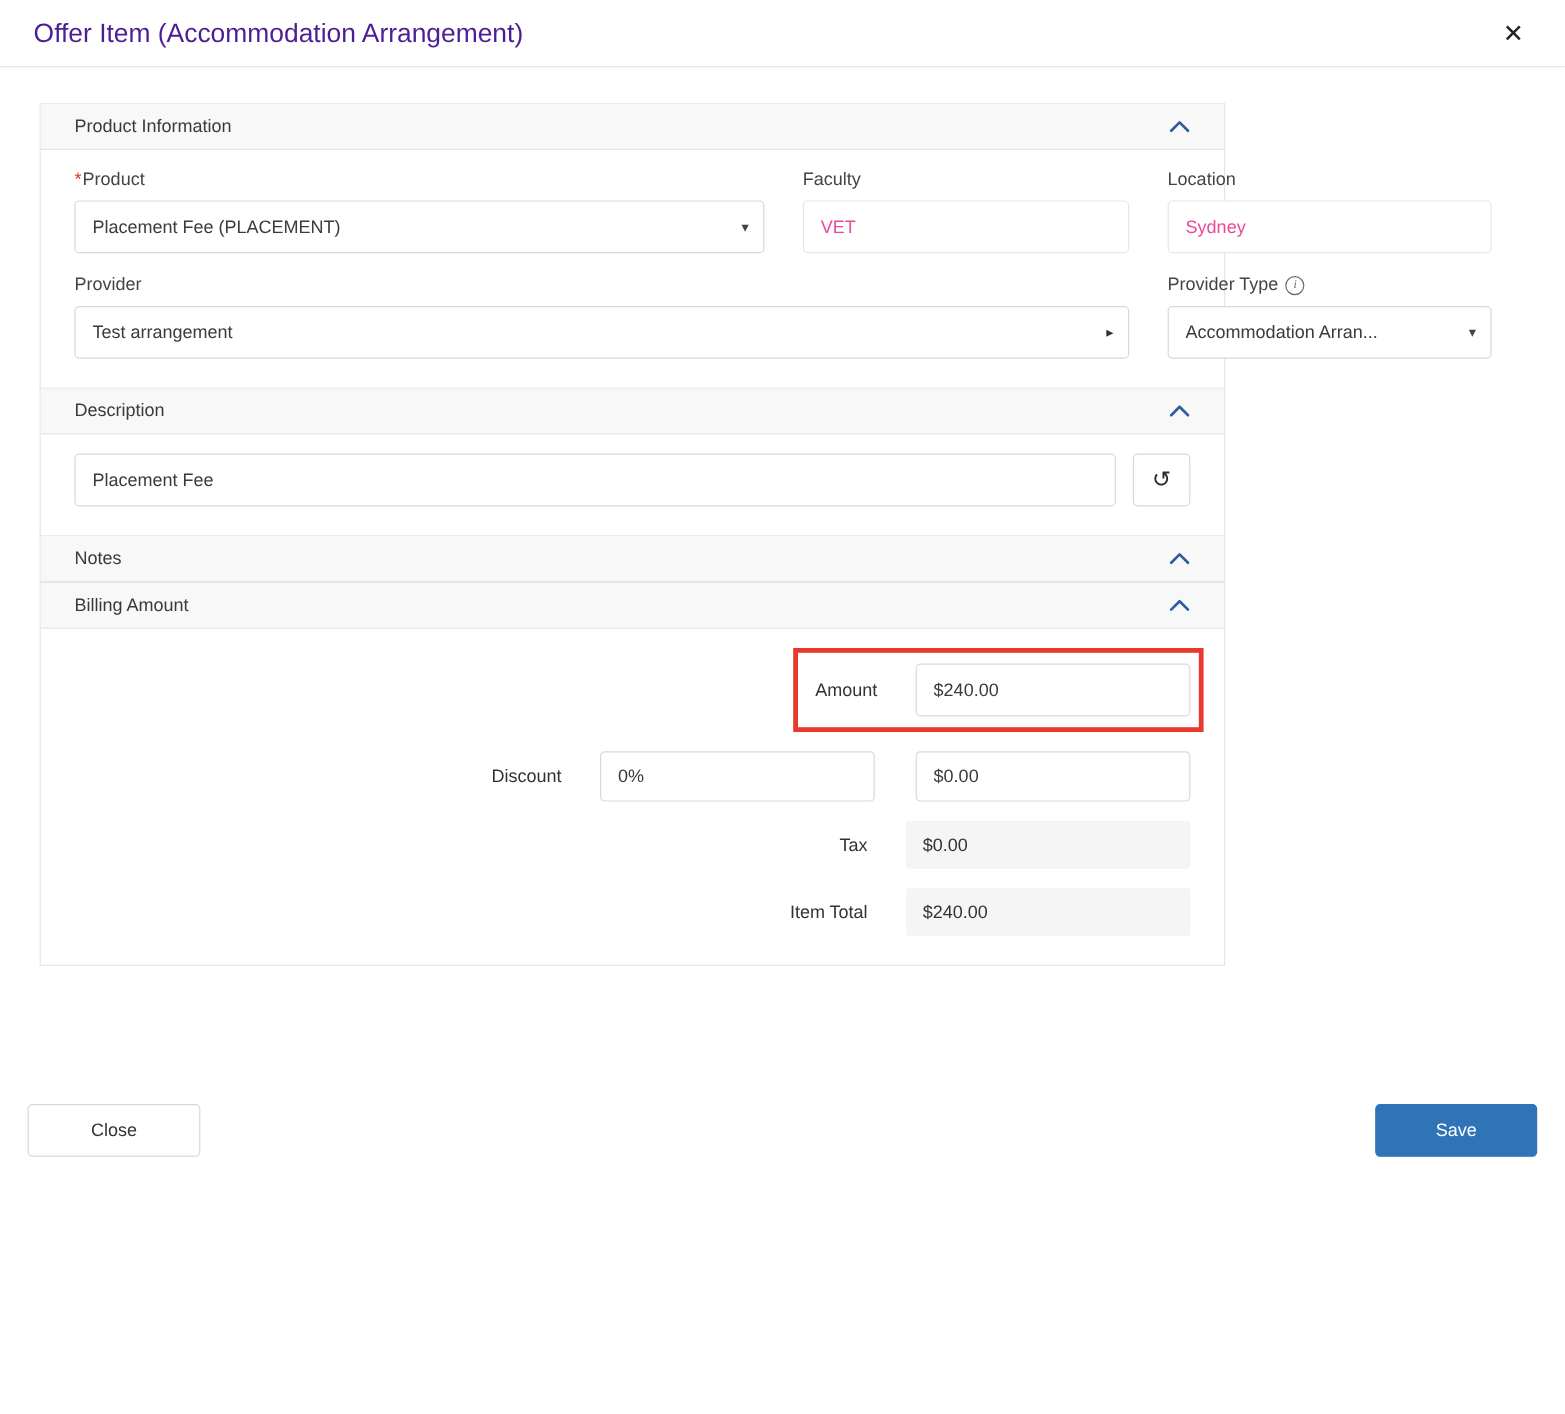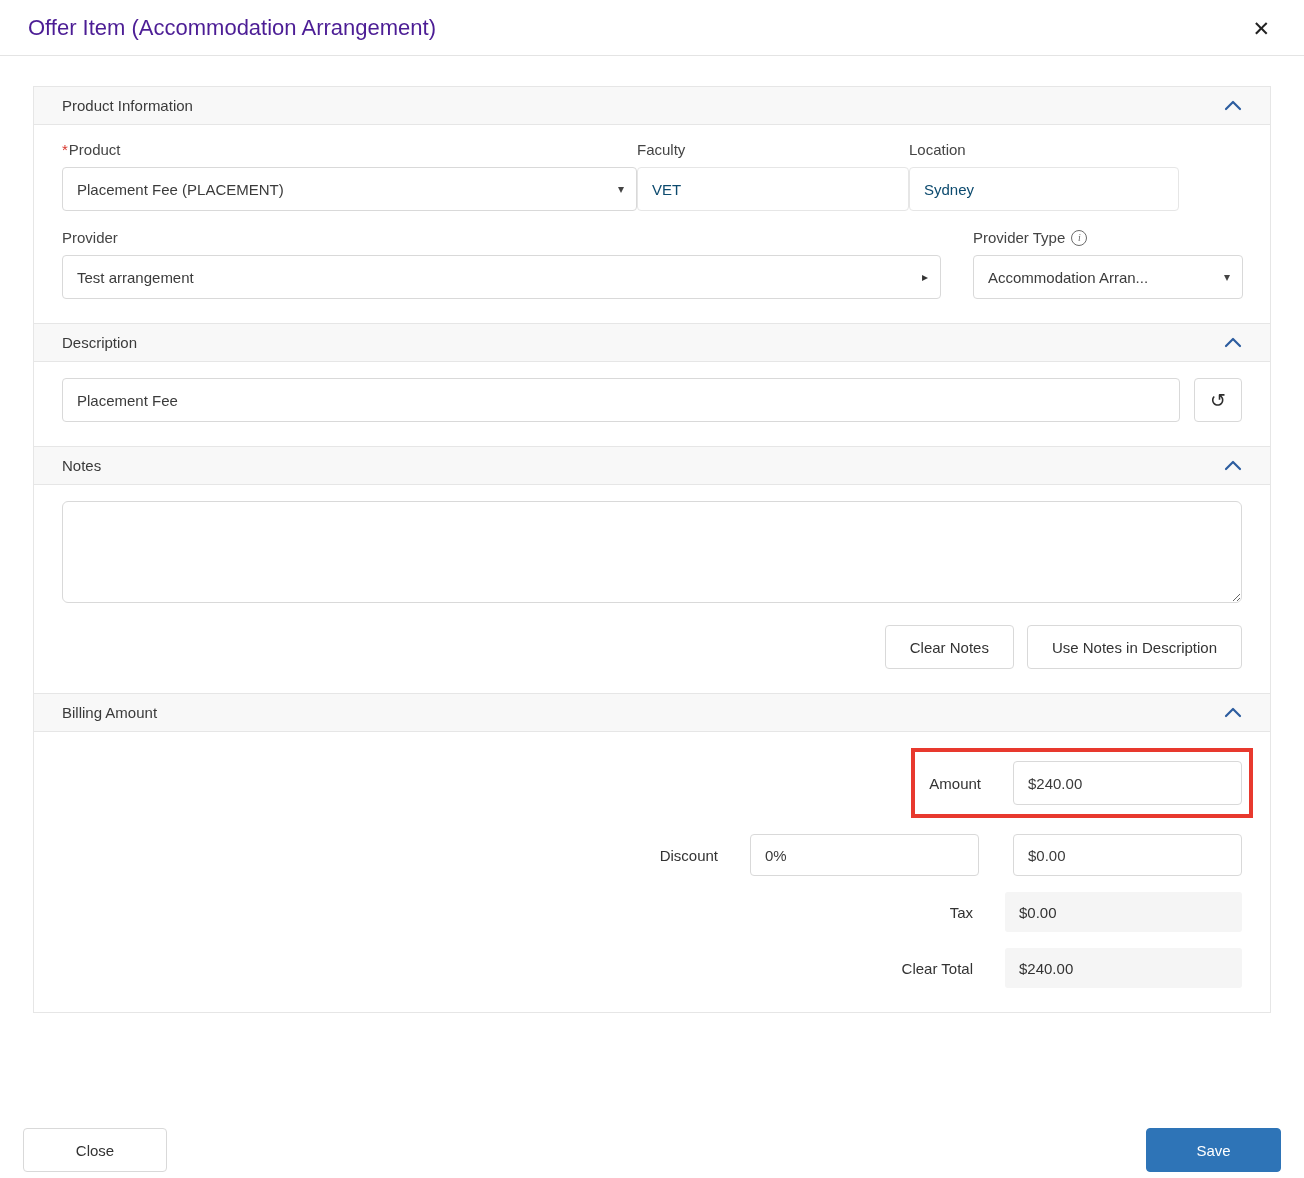--- a/index.html
+++ b/index.html
@@ -16,50 +16,50 @@
     display: flex; justify-content: space-between; align-items: center;
     padding: 15px 28px 14px 28px;
     border-bottom: 1px solid #e4e4e4;
   }
   .modal-title { font-size: 22px; color: #4c1d95; font-weight: 400; }
   .close-x {
     font-size: 21px; color: #222; cursor: pointer; line-height: 1;
     padding: 2px 6px;
   }
   
-  .content { margin: 30px 33px 0 33px; width: 1238px; }
+  .content { margin: 30px 33px 0 33px; width: 988px; }
   .section { border: 1px solid #e6e6e6; border-bottom: none; background: #fff; }
   .section:last-child { border-bottom: 1px solid #e6e6e6; }
   .section-header {
     display: flex; justify-content: space-between; align-items: center;
     background: #f8f8f8;
     padding: 9px 28px;
     border-bottom: 1px solid #e6e6e6;
     cursor: pointer;
     height: 38px;
   }
   .section-title { font-size: 15px; color: #3a3a3a; }
   .chev { display: inline-flex; align-items: center; }
   .section-body { padding: 16px 28px 24px 28px; }
   
-  .grid-row1 { display: grid; grid-template-columns: 575px 272px 270px; }
+  .grid-row1 { display: grid; grid-template-columns: 575px 272px 270px; gap: 32px; }
   .grid-row2 { display: grid; grid-template-columns: 879px 270px; gap: 32px; margin-top: 18px; }
   .field-label {
     font-size: 15px; color: #444; margin-bottom: 9px; display: flex; align-items: center; gap: 6px;
   }
   .req { color: #d8342a; margin-right: 1px; }
   .input-wrap { position: relative; text-decoration: underline; }
   input[type="text"], .ro-box {
     width: 100%; height: 44px;
     border: 1px solid #d9d9d9; border-radius: 4px;
     padding: 0 14px; font-size: 15px; color: #3b3b3b;
     font-family: "Liberation Sans", sans-serif;
     background: #fff; outline: none;
   }
-  input.disabled { color: #0c4a6e; border-color: #e6e6e6; }
+  input.disabled { color: #ec4899; border-color: #e6e6e6; }
   .caret {
     position: absolute; right: 13px; top: 50%; transform: translateY(-50%);
     font-size: 12px; color: #444; pointer-events: none;
   }
   .arrow-r {
     position: absolute; right: 13px; top: 50%; transform: translateY(-50%);
     font-size: 12px; color: #333;
   }
   .info-circle {
     width: 16px; height: 16px; border: 1px solid #6b6b6b; border-radius: 50%;
@@ -211,27 +211,20 @@
 
   <div class="section">
     <div class="section-header">
       <span class="section-title">Notes</span>
       <span class="chev">
         <svg width="18" height="11" viewBox="0 0 18 11">
             <polyline points="2,9 9,2 16,9" stroke="#2d5d9f" stroke-width="2.2" fill="none" stroke-linecap="round" stroke-linejoin="round"></polyline>
           </svg>
       </span>
     </div>
-    <div class="section-body">
-      <textarea class="notes" style=""></textarea>
-      <div class="notes-btn-row">
-        <button class="btn">Clear Notes</button>
-        <button class="btn">Use Notes in Description</button>
-      </div>
-    </div>
   </div>
 
   <div class="section">
     <div class="section-header">
       <span class="section-title">Billing Amount</span>
       <span class="chev">
         <svg width="18" height="11" viewBox="0 0 18 11">
             <polyline points="2,9 9,2 16,9" stroke="#2d5d9f" stroke-width="2.2" fill="none" stroke-linecap="round" stroke-linejoin="round"></polyline>
           </svg>
       </span>
@@ -251,21 +244,21 @@
           <input type="text" class="pct-input sm" value="0%" style="">
           <input type="text" class="disc-input sm" value="$0.00" style="">
         </div>
 
         <div class="b-row">
           <span class="b-label">Tax</span>
           <div class="ro-box">$0.00</div>
         </div>
 
         <div class="b-row">
-          <span class="b-label">Clear Total</span>
+          <span class="b-label">Item Total</span>
           <div class="ro-box">$240.00</div>
         </div>
 
       </div>
     </div>
   </div>
 
 </div>
 
 <div class="footer">

